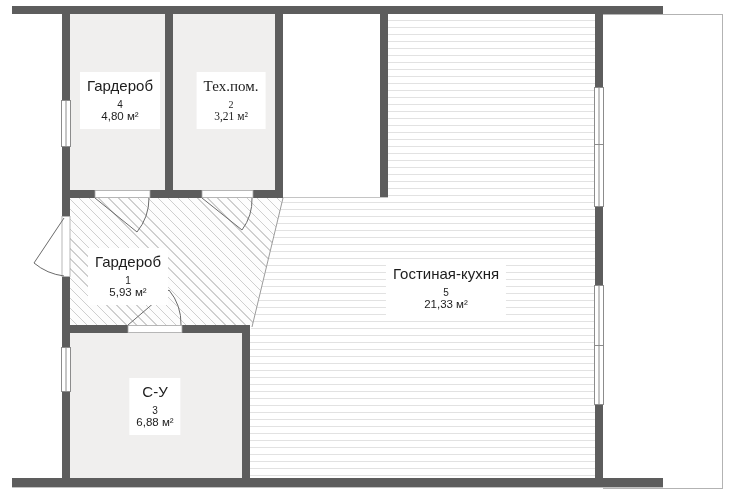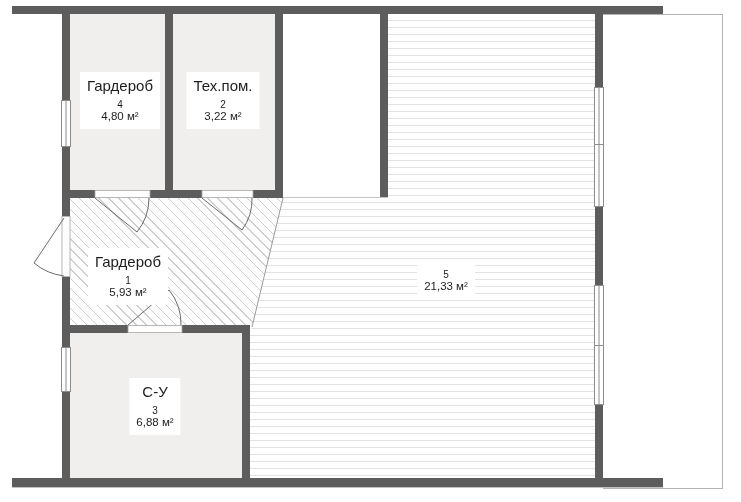--- a/index.html
+++ b/index.html
@@ -126,36 +126,37 @@
       <path d="M 181 325 A 53 53 0 0 0 169 290"></path>
     </g>
   </svg>
 
   <div class="label" style="left:120px; top:72px;">
     <div class="name">Гардероб</div>
     <div class="num">4</div>
     <div class="area">4,80 м²</div>
   </div>
 
-  <div class="label" style="left:223px; top:72px;">
+  <div class="label" style="left:231px; top:72px;font-family:Liberation Serif, serif;">
     <div class="name">Тех.пом.</div>
     <div class="num">2</div>
-    <div class="area">3,22 м²</div>
+    <div class="area">3,21 м²</div>
   </div>
 
   <div class="label" style="left:128px; top:248px;">
     <div class="name">Гардероб</div>
     <div class="num">1</div>
     <div class="area">5,93 м²</div>
   </div>
 
   <div class="label" style="left:155px; top:378px;">
     <div class="name">С-У</div>
     <div class="num">3</div>
     <div class="area">6,88 м²</div>
   </div>
 
   <div class="label" style="left:446px; top:260px;">
+    <div class="name">Гостиная-кухня</div>
     <div class="num">5</div>
     <div class="area">21,33 м²</div>
   </div>
 
 </div>
 
 </body></html>

